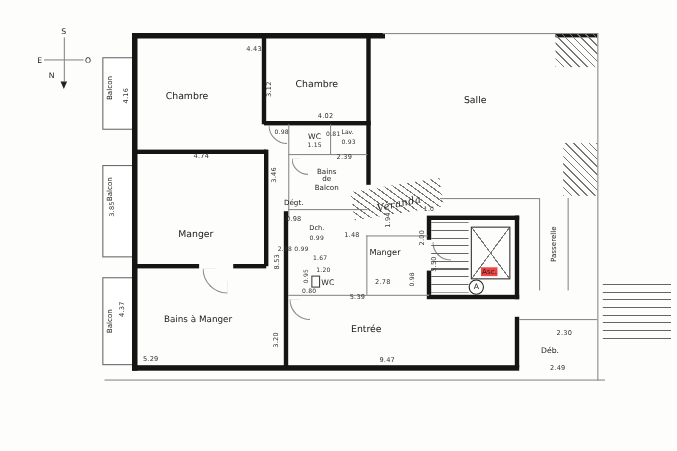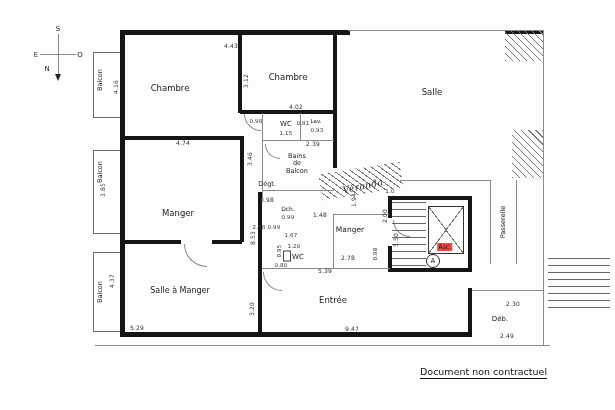--- a/index.html
+++ b/index.html
@@ -109,21 +109,21 @@
     <span>Balcon</span>
   </div>
   <span class="lbl" style="left:286px;top:124px;font-size:7px;">WC</span>
   <span class="lbl micro" style="left:316px;top:121px;">Lav.</span>
   <span class="lbl small-room" style="left:267px;top:184px;">Dégt.</span>
   <span class="lbl" style="left:288px;top:208px;font-size:6px;">Dch.</span>
   <span class="lbl" style="left:363px;top:186px;transform:translate(-50%,-50%) rotate(-12deg);font-family:'DejaVu Serif',serif;font-style:italic;font-size:9px;letter-spacing:.5px;">Véranda</span>
   <span class="lbl" style="left:350px;top:229px;font-size:7.5px;">Manger</span>
   <span class="wcbox" style="left:287px;top:256px;"></span>
   <span class="lbl" style="left:298px;top:257px;font-size:7px;">WC</span>
-  <span class="lbl room" style="left:180px;top:290px;font-size:8px;">Salle à Manger</span>
+  <span class="lbl room" style="left:180px;top:290px;font-size:8px;">Bains à Manger</span>
   <span class="lbl room" style="left:333px;top:300px;">Entrée</span>
   <span class="lbl v small-room" style="left:503px;top:222px;">Passerelle</span>
   <span class="lbl" style="left:500px;top:319px;font-size:7px;">Déb.</span>
 
   <span class="lbl dim" style="left:231px;top:45px;">4.43</span>
   <span class="lbl dim v" style="left:245px;top:81px;">3.12</span>
   <span class="lbl dim v" style="left:115px;top:87px;">4.16</span>
   <span class="lbl dim" style="left:296px;top:106px;">4.02</span>
   <span class="lbl dim micro" style="left:256px;top:121px;">0.98</span>
   <span class="lbl dim micro" style="left:286px;top:133px;">1.15</span>
@@ -150,15 +150,14 @@
   <span class="lbl dim" style="left:348px;top:257px;">2.78</span>
   <span class="lbl dim micro v" style="left:375px;top:254px;">0.98</span>
   <span class="lbl dim" style="left:325px;top:270px;">5.39</span>
   <span class="lbl dim v" style="left:111px;top:281px;">4.37</span>
   <span class="lbl dim v" style="left:251px;top:309px;">3.20</span>
   <span class="lbl dim" style="left:137px;top:327px;">5.29</span>
   <span class="lbl dim" style="left:352px;top:328px;">9.47</span>
   <span class="lbl dim" style="left:513px;top:303px;">2.30</span>
   <span class="lbl dim" style="left:507px;top:335px;">2.49</span>
 
-  <span class="foot" style="left:420px;top:366px;">Document non contractuel</span>
 
 </div>
 
 </body></html>

